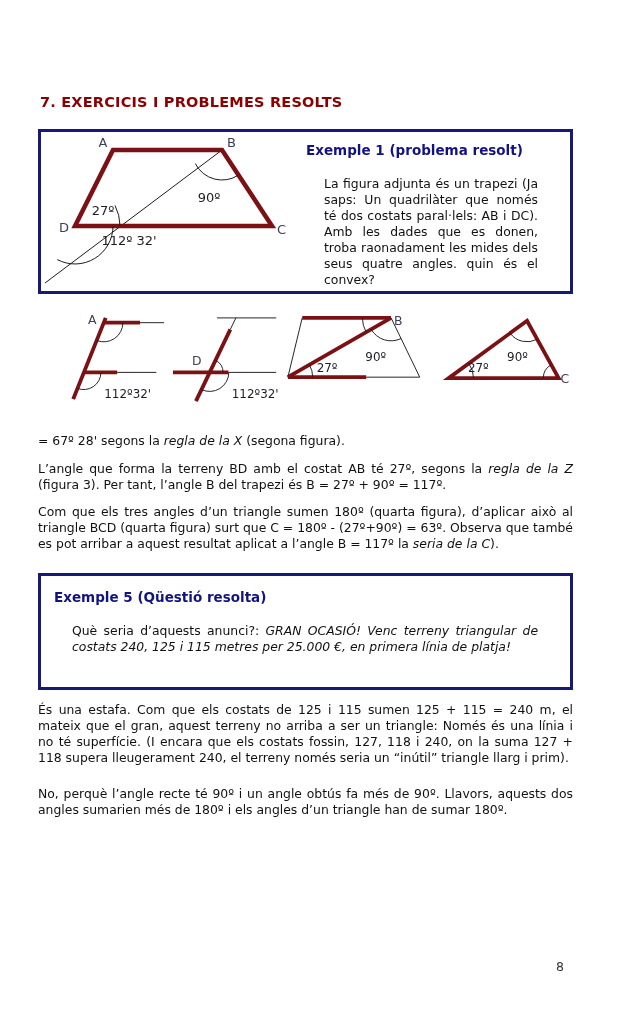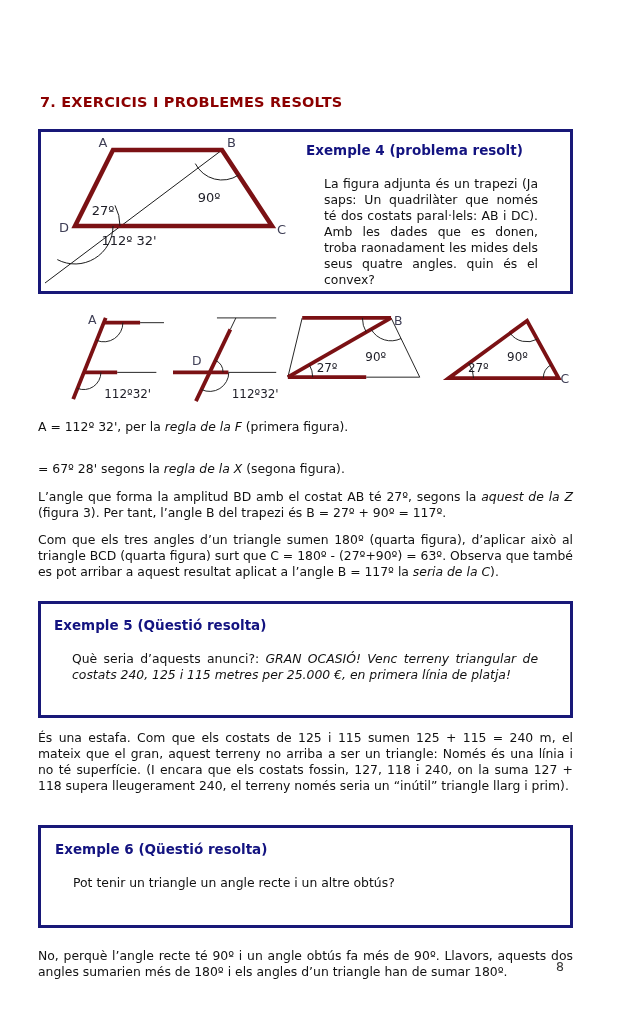--- a/index.html
+++ b/index.html
@@ -57,21 +57,21 @@
         <path class="arc" d="M72,94 A38,38 0 0 1 16.3,127.6"></path>
         <text class="vlabel" x="62" y="15" text-anchor="middle">A</text>
         <text class="vlabel" x="186" y="15">B</text>
         <text class="vlabel" x="236" y="102">C</text>
         <text class="vlabel" x="28" y="100" text-anchor="end">D</text>
         <text class="alabel" x="168" y="70" text-anchor="middle">90º</text>
         <text class="alabel" x="62" y="83" text-anchor="middle">27º</text>
         <text class="alabel" x="88" y="113" text-anchor="middle">112º 32'</text>
       </svg>
       <div class="box1-col">
-        <p class="box-heading">Exemple 4 (problema resolt)</p>
+        <p class="box-heading">Exemple 1 (problema resolt)</p>
         <p class="box-body">La figura adjunta és un trapezi (Ja saps: Un quadrilàter que només té dos costats paral·lels: AB i DC). Amb les dades que es donen, troba raonadament les mides dels seus quatre angles. quin és el convex?</p>
       </div>
     </div>
 
     <div class="figures-row">
       <svg viewBox="0 0 117 96" width="117" height="96">
         <line class="thin" x1="88" y1="10" x2="113" y2="10"></line>
         <line class="thin" x1="64" y1="62" x2="105" y2="62"></line>
         <line class="thick4" x1="52" y1="5" x2="18" y2="90"></line>
         <line class="thick4" x1="50" y1="10" x2="88" y2="10"></line>
@@ -113,38 +113,33 @@
         <path class="thick4" d="M7,68 L89,8 L122,68 Z"></path>
         <path class="arc" d="M28,52.6 A26,26 0 0 1 33,68"></path>
         <path class="arc" d="M99.6,27.3 A22,22 0 0 1 71.3,21"></path>
         <path class="arc" d="M106,68 A16,16 0 0 1 114.3,54"></path>
         <text class="vlabel" x="124" y="73">C</text>
         <text class="alabel-sm" x="79" y="50" text-anchor="middle">90º</text>
         <text class="alabel-sm" x="38" y="62" text-anchor="middle">27º</text>
       </svg>
     </div>
 
-    <p class="para"><span>A = 112º 32', per la </span><span class="ital">regla de la F</span><span> (primera figura).</span></p>
 
     <p class="para para-p2"><br><span>= 67º 28' segons la </span><span class="ital">regla de la X</span><span> (segona figura).</span></p>
 
-    <p class="para"><span>L’angle que forma la amplitud BD amb el costat AB té 27º, segons la </span><span class="ital">aquest de la Z</span><span> (figura 3). Per tant, l’angle B del trapezi és  B = 27º + 90º = 117º.</span></p>
+    <p class="para"><span>L’angle que forma la terreny BD amb el costat AB té 27º, segons la </span><span class="ital">regla de la Z</span><span> (figura 3). Per tant, l’angle B del trapezi és  B = 27º + 90º = 117º.</span></p>
 
     <p class="para para-p4"><span>Com que els tres angles d’un triangle sumen 180º (quarta figura), d’aplicar això al triangle BCD (quarta figura) surt que C = 180º - (27º+90º) = 63º. Observa que també es pot arribar a aquest resultat aplicat a l’angle  B = 117º  la </span><span class="ital">seria de la C</span><span>).</span></p>
 
     <div class="example-box box5">
       <p class="box-heading">Exemple 5 (Qüestió resolta)</p>
       <p class="box-body"><span>Què seria d’aquests anunci?: </span><span class="ital">GRAN OCASIÓ! Venc terreny triangular de costats 240, 125 i 115 metres per 25.000 €, en primera línia de platja!</span></p>
     </div>
 
     <p class="para">És una estafa. Com que els costats de 125 i 115 sumen 125 + 115 = 240 m, el mateix que el gran, aquest terreny no arriba a ser un triangle: Només és una línia i no té superfície. (I encara que els costats fossin, 127, 118 i 240, on la suma 127 + 118 supera lleugerament 240, el terreny només seria un “inútil” triangle llarg i prim).</p>
 
-    <div class="example-box box6">
-      <p class="box-heading">Exemple 6 (Qüestió resolta)</p>
-      <p class="box-body">Pot tenir un triangle un angle recte i un altre obtús?</p>
-    </div>
 
     <p class="para para-a6">No, perquè l’angle recte té 90º i un angle obtús fa més de 90º. Llavors, aquests dos angles sumarien més de 180º i els angles d’un triangle han de sumar 180º.</p>
 
   </div>
 
   <div class="page-number">8</div>
 </div>
 
 </body></html>

